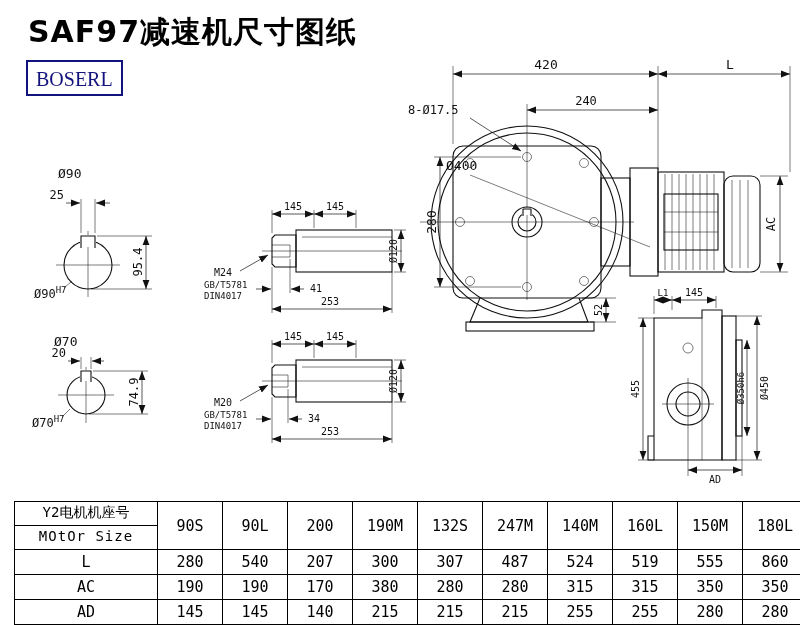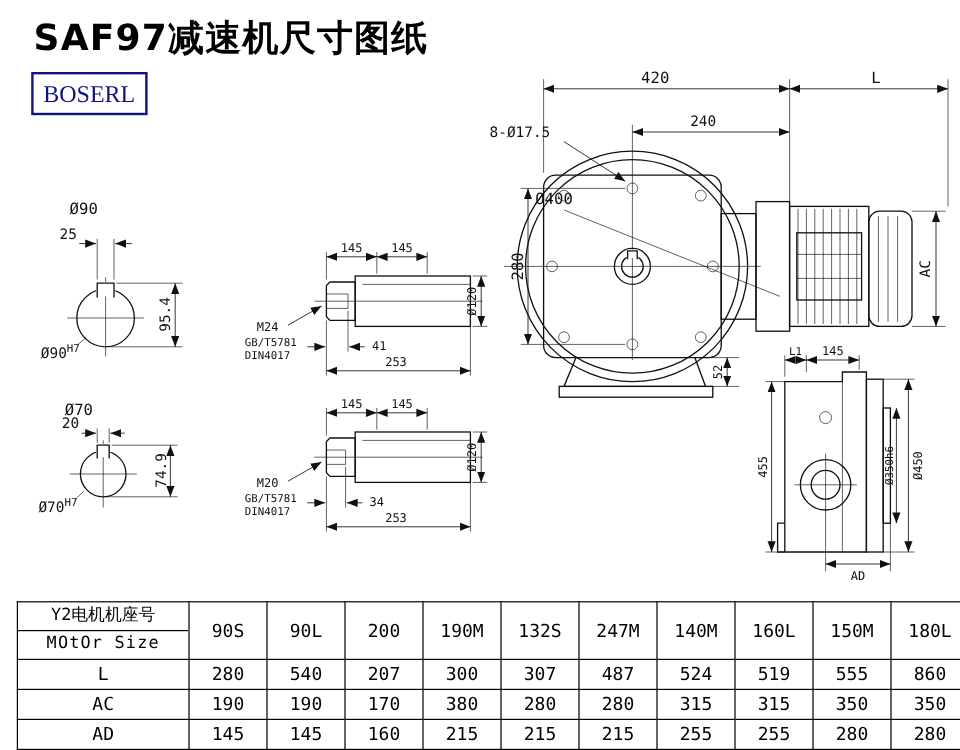--- a/index.html
+++ b/index.html
@@ -319,21 +319,21 @@
       <td>280</td>
       <td>315</td>
       <td>315</td>
       <td>350</td>
       <td>350</td>
     </tr>
     <tr class="dr">
       <th>AD</th>
       <td>145</td>
       <td>145</td>
-      <td>160</td>
+      <td>140</td>
       <td>215</td>
       <td>215</td>
       <td>215</td>
       <td>255</td>
       <td>255</td>
       <td>280</td>
       <td>280</td>
     </tr>
   </tbody>
     </table>

